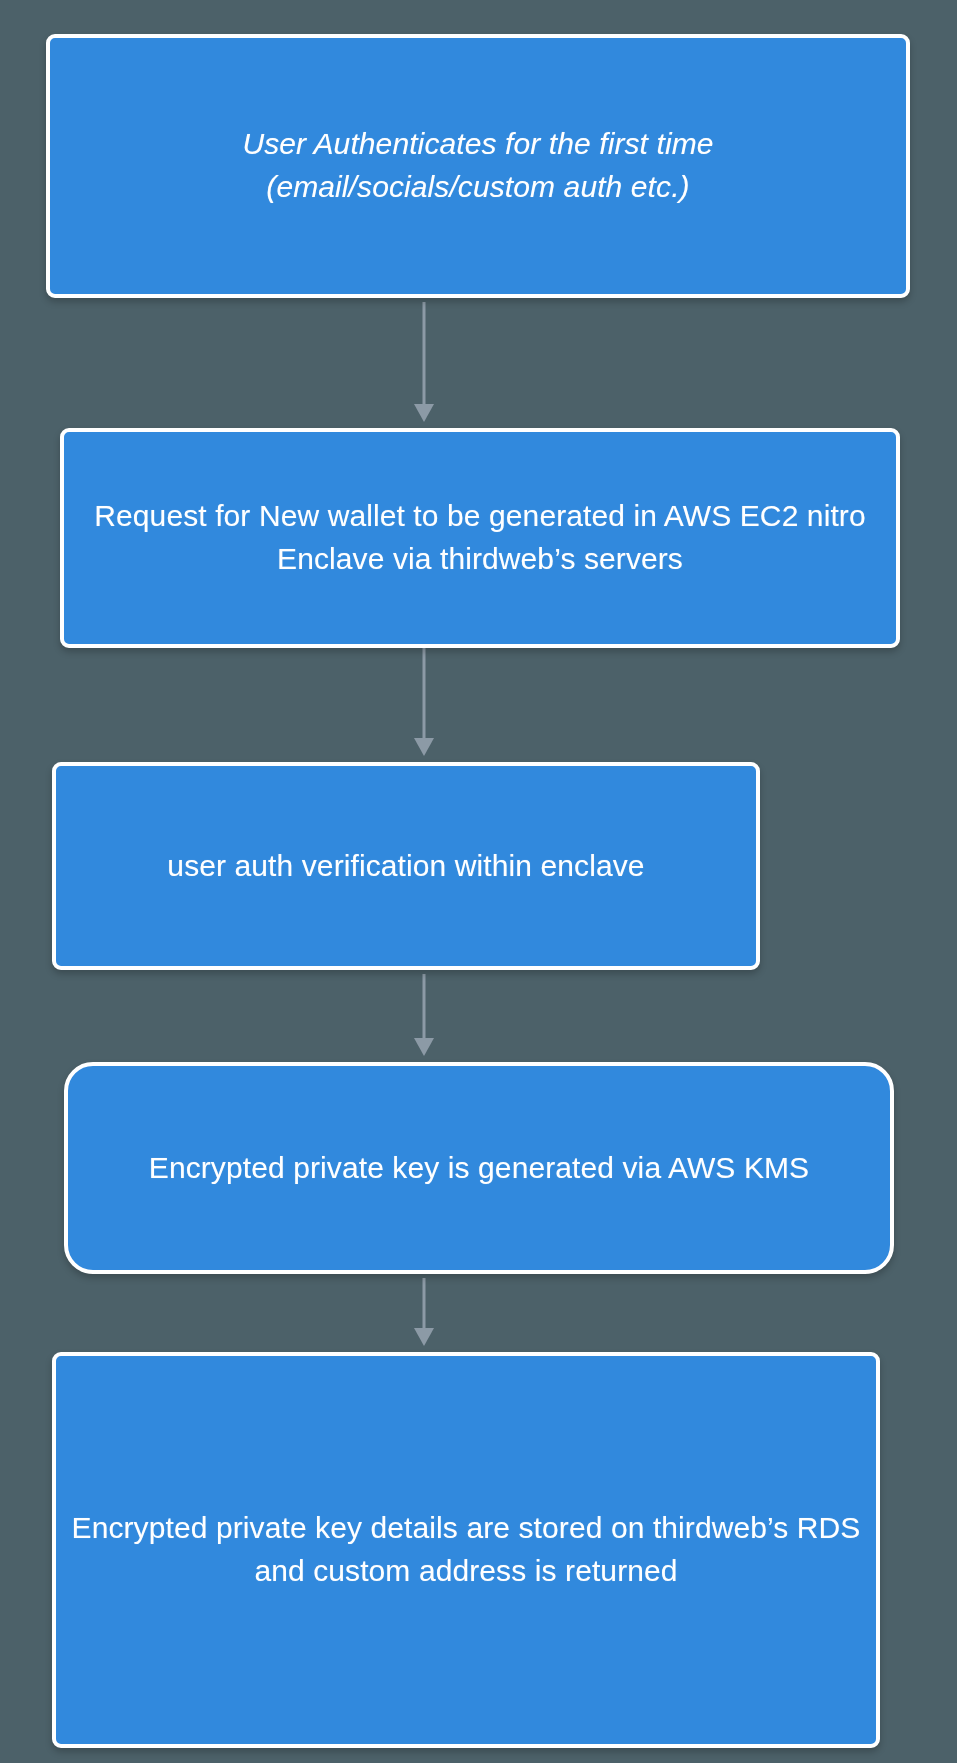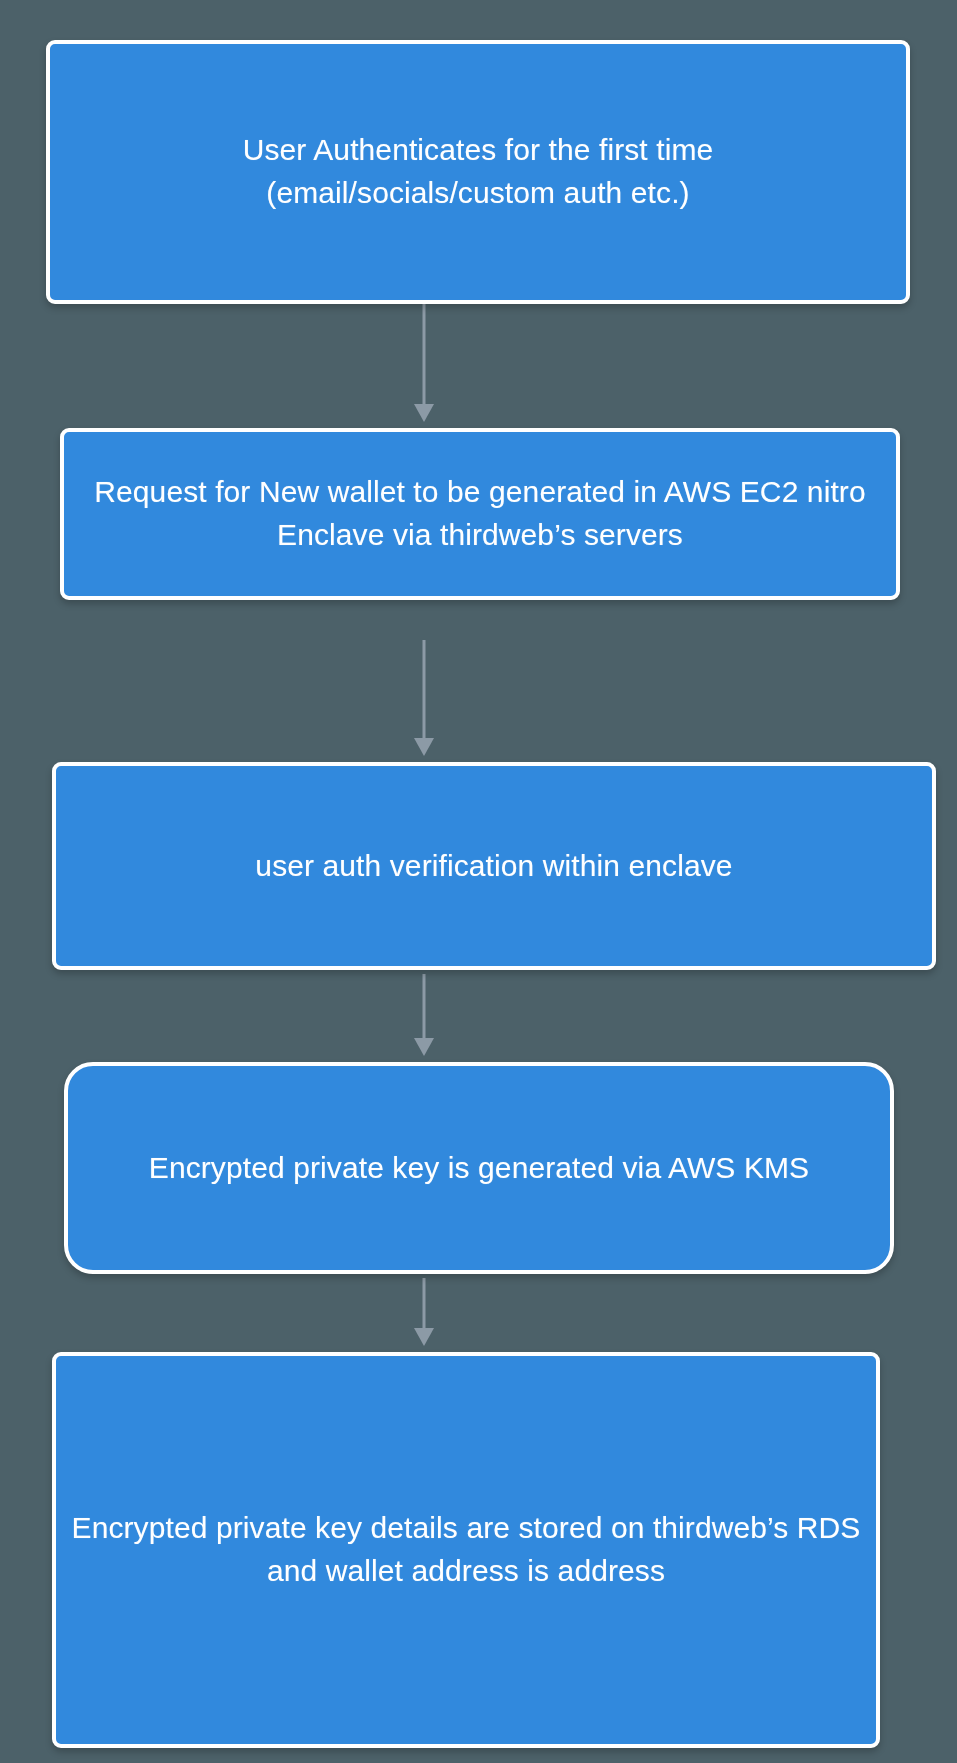--- a/index.html
+++ b/index.html
@@ -34,23 +34,23 @@
     color: #ffffff;
     text-align: center;
     font-size: 30px;
     line-height: 1.42;
     font-weight: 400;
     letter-spacing: 0.1px;
     white-space: pre-line;
     text-shadow: 0 0 1px rgba(255,255,255,0.35);
   }
   
-  #node-1 { left: 46px;  top: 40px;   width: 864px; height: 264px; }
-  #node-2 { left: 60px;  top: 428px;  width: 840px; height: 172px; justify-content: flex-end; }
-  #node-3 { left: 52px;  top: 762px;  width: 884px; height: 208px; }
+  #node-1 { left: 46px;  top: 34px;   width: 864px; height: 264px; font-style: italic; }
+  #node-2 { left: 60px;  top: 428px;  width: 840px; height: 220px; justify-content: flex-end; }
+  #node-3 { left: 52px;  top: 762px;  width: 708px; height: 208px; }
   #node-4 { left: 64px;  top: 1062px; width: 830px; height: 212px; border-radius: 29px; }
   #node-5 { left: 52px;  top: 1352px; width: 828px; height: 396px; }
 
   .connector {
     position: absolute;
     left: 0;
     top: 0;
     width: 957px;
     height: 1763px;
     pointer-events: none;
@@ -105,16 +105,16 @@
 
   <div class="node" id="node-3">
     <span class="node-label">user auth verification within enclave</span>
   </div>
 
   <div class="node" id="node-4">
     <span class="node-label">Encrypted private key is generated via AWS KMS</span>
   </div>
 
   <div class="node" id="node-5">
-    <span class="node-label">Encrypted private key details are stored on thirdweb’s RDS and wallet address is address</span>
+    <span class="node-label">Encrypted private key details are stored on thirdweb’s RDS and custom address is returned</span>
   </div>
 
 </div>
 
 </body></html>

